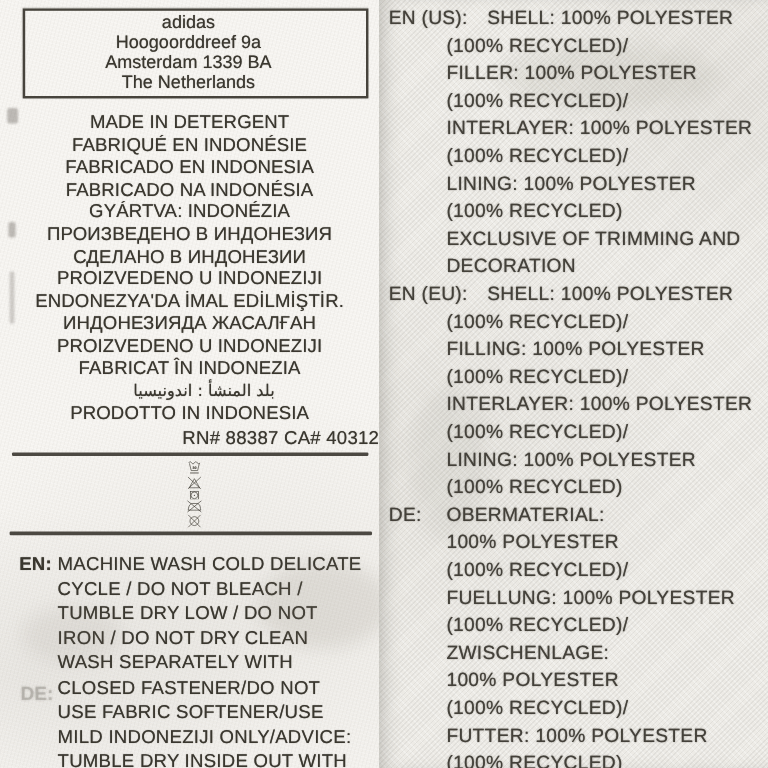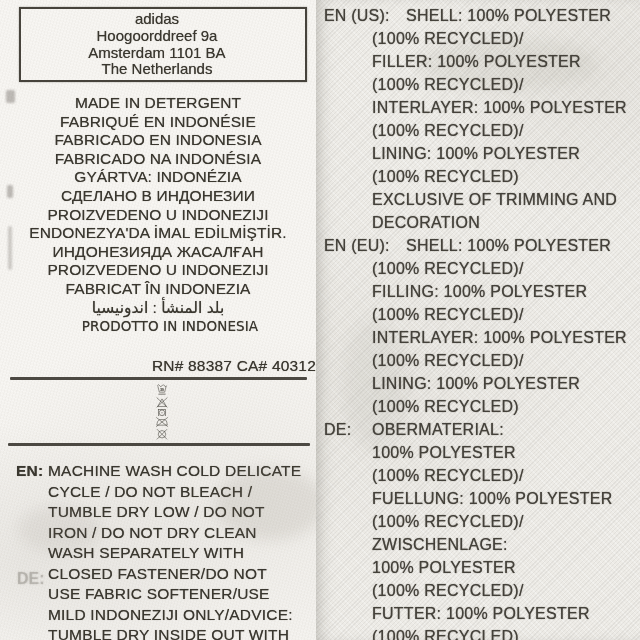--- a/index.html
+++ b/index.html
@@ -87,31 +87,32 @@
 <body>
 
 <div id="scene">
 
   <div class="photo left">
 
     <div class="addr-box">
       <div class="addr-lines">
           <div class="addr-line">adidas</div>
           <div class="addr-line">Hoogoorddreef 9a</div>
-          <div class="addr-line">Amsterdam 1101 BA</div>
+          <div class="addr-line">Amsterdam 1339 BA</div>
           <div class="addr-line">The Netherlands</div>
         </div>
     </div>
 
     <div class="origin">
         <div class="origin-line">MADE IN DETERGENT</div>
         <div class="origin-line">FABRIQUÉ EN INDONÉSIE</div>
         <div class="origin-line">FABRICADO EN INDONESIA</div>
         <div class="origin-line">FABRICADO NA INDONÉSIA</div>
         <div class="origin-line">GYÁRTVA: INDONÉZIA</div>
+        <div class="origin-line">ПРОИЗВЕДЕНО В ИНДОНЕЗИЯ</div>
         <div class="origin-line">СДЕЛАНО В ИНДОНЕЗИИ</div>
         <div class="origin-line">PROIZVEDENO U INDONEZIJI</div>
         <div class="origin-line">ENDONEZYA'DA İMAL EDİLMİŞTİR.</div>
         <div class="origin-line">ИНДОНЕЗИЯДА ЖАСАЛҒАН</div>
         <div class="origin-line">PROIZVEDENO U INDONEZIJI</div>
         <div class="origin-line">FABRICAT ÎN INDONEZIA</div>
         <div class="origin-line">بلد المنشأ : اندونيسيا</div>
         <div class="origin-line">PRODOTTO IN INDONESIA</div>
       </div>
 

